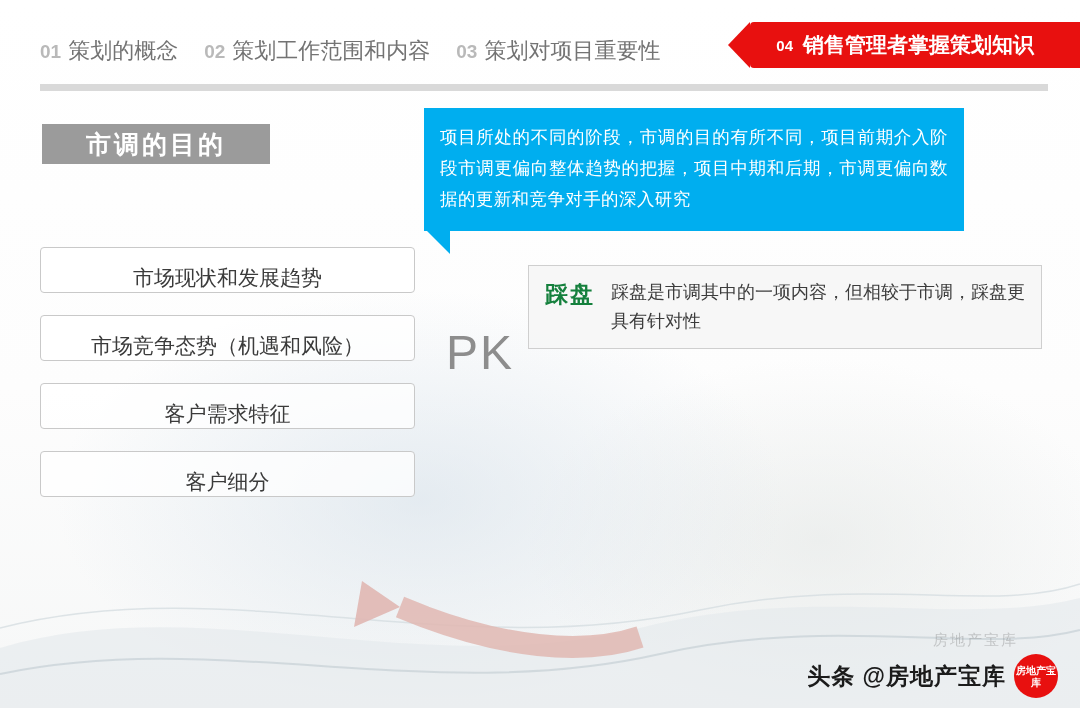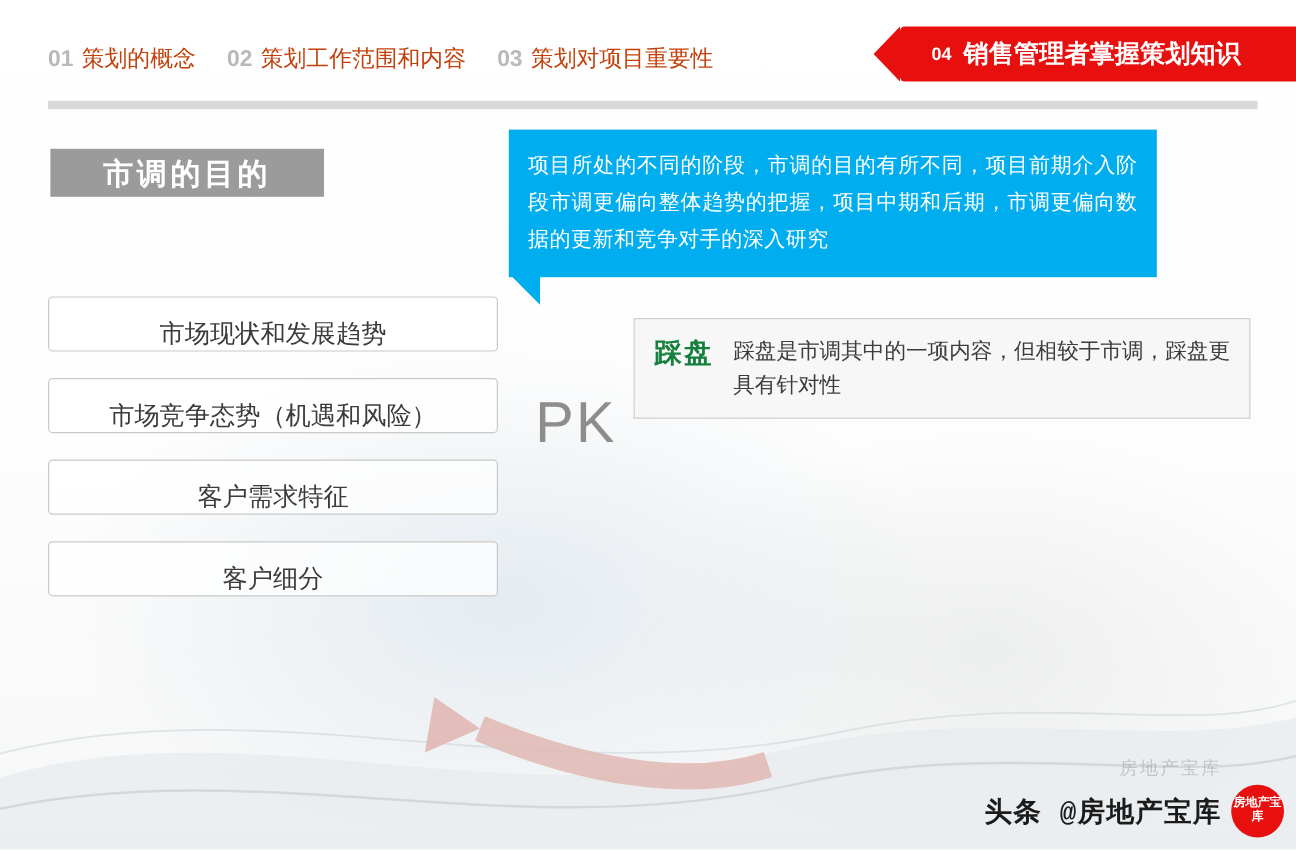--- a/index.html
+++ b/index.html
@@ -54,22 +54,22 @@
     align-items: baseline;
     gap: 7px;
     color: #9a9a9a;
   }
   .nav-num {
     font-size: 19px;
     font-weight: bold;
     color: #b9b9b9;
   }
   .nav-label {
-    font-size: 19px;
-    color: #c2410c;
+    font-size: 22px;
+    color: #737373;
   }
   .nav-active-wrap {
     position: absolute;
     right: 0;
     top: 22px;
     height: 46px;
   }
   .nav-active {
     position: relative;
     height: 46px;
@@ -240,26 +240,25 @@
     position: absolute;
     left: 250px;
     top: 545px;
     width: 400px;
     height: 120px;
   }
 
   
   .wm {
     position: absolute;
-    right: 10px;
+    right: 22px;
     bottom: 10px;
     display: flex;
     align-items: center;
     gap: 8px;
-    font-family: Liberation Mono, monospace;
   }
   .wm-text {
     font-size: 23px;
     font-weight: bold;
     color: #1b1b1b;
     letter-spacing: 1px;
   }
   .wm-badge {
     width: 44px; height: 44px;
     border-radius: 50%;

